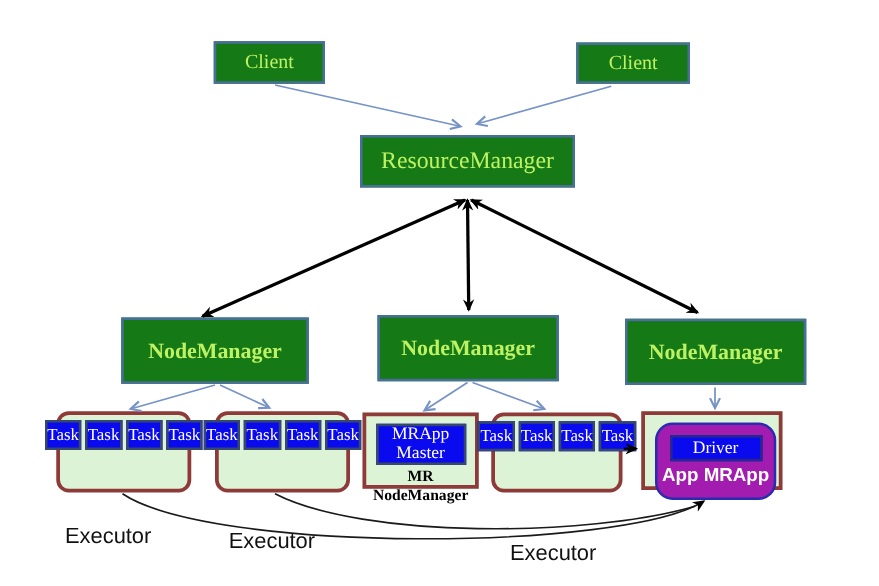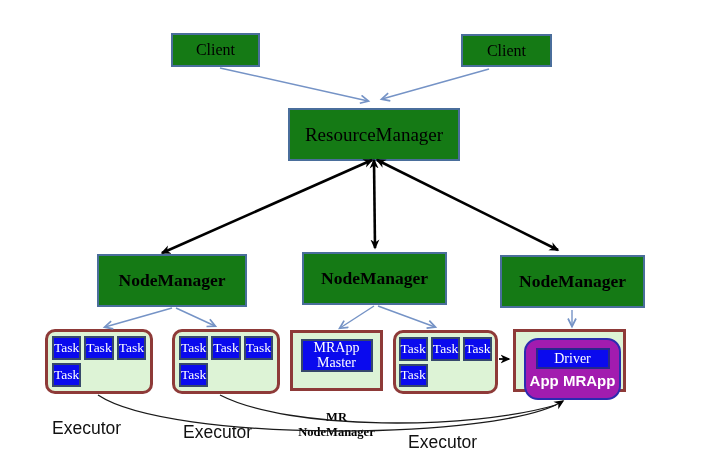--- a/index.html
+++ b/index.html
@@ -2,31 +2,31 @@
 <html><head>
 <meta charset="utf-8">
 <style>
   html,body{margin:0;padding:0;}
   body{
     width:703px;height:469px;position:relative;background:#ffffff;
     font-family:"Liberation Serif","DejaVu Serif",serif;overflow:hidden;
   }
   .box{position:absolute;box-sizing:border-box;display:flex;align-items:center;justify-content:center;}
   .green-box{
-    background:#157a15;border:2.5px solid #4a6e9b;color:#000000;
+    background:#157a15;border:2.5px solid #4a6e9b;color:#bef264;
     font-family:"Liberation Serif","DejaVu Serif",serif;z-index:1;text-align:right;
   }
   .client{font-size:16px;}
   .rm{font-size:19px;}
   .nm{font-size:17.5px;font-weight:bold;}
   .container-box{
     background:#ddf3d6;border:3px solid #8e3a38;z-index:1;
   }
   .task-grid{
-    display:grid;grid-template-columns:1fr 1fr 1fr;grid-template-rows:1fr 1fr;
+    display:grid;grid-template-columns:1fr 1fr 1fr 1fr;grid-template-rows:1fr 1fr;
     gap:3px;padding:4px;align-items:stretch;justify-items:stretch;border-radius:10px;
   }
   .task{
     background:#0a0aee;border:2px solid #36486b;color:#ffffff;
     font-size:13.5px;display:flex;align-items:center;justify-content:center;
     box-sizing:border-box;
   }
   .mr-container{flex-direction:column;justify-content:flex-start;padding-top:6px;}
   .mrapp-box{
     width:72px;height:34px;background:#0a0aee;border:2px solid #36486b;color:#ffffff;
@@ -59,21 +59,21 @@
 </style>
 </head>
 <body>
 
 <div class="box green-box client" style="left:171px;top:33px;width:89px;height:34px;">
   <span>Client</span>
 </div>
 <div class="box green-box client" style="left:461px;top:34px;width:91px;height:33px;">
   <span>Client</span>
 </div>
-<div class="box green-box rm" style="left:288px;top:108px;width:172px;height:53px;">
+<div class="box green-box rm" style="left:288px;top:108px;width:172px;height:42px;">
   <span>ResourceManager</span>
 </div>
 <div class="box green-box nm" style="left:97px;top:254px;width:150px;height:53px;">
   <span>NodeManager</span>
 </div>
 <div class="box green-box nm" style="left:302px;top:252px;width:145px;height:53px;">
   <span>NodeManager</span>
 </div>
 <div class="box green-box nm" style="left:500px;top:255px;width:145px;height:53px;">
   <span>NodeManager</span>
@@ -102,21 +102,21 @@
       <span>Task</span>
     </div>
   <div class="task">
       <span>Task</span>
     </div>
   <div class="task">
       <span>Task</span>
     </div>
 </div>
 
-<div class="box container-box mr-container" style="left:290px;top:330px;width:93px;height:61px;gap:36px;">
+<div class="box container-box mr-container" style="left:290px;top:330px;width:93px;height:61px;">
   <div class="mrapp-box">
     <span>MRApp Master</span>
   </div>
   <div class="mr-caption">MR NodeManager</div>
 </div>
 
 <div class="box container-box task-grid" style="left:393px;top:330px;width:105px;height:64px;">
   <div class="task">
       <span>Task</span>
     </div>

